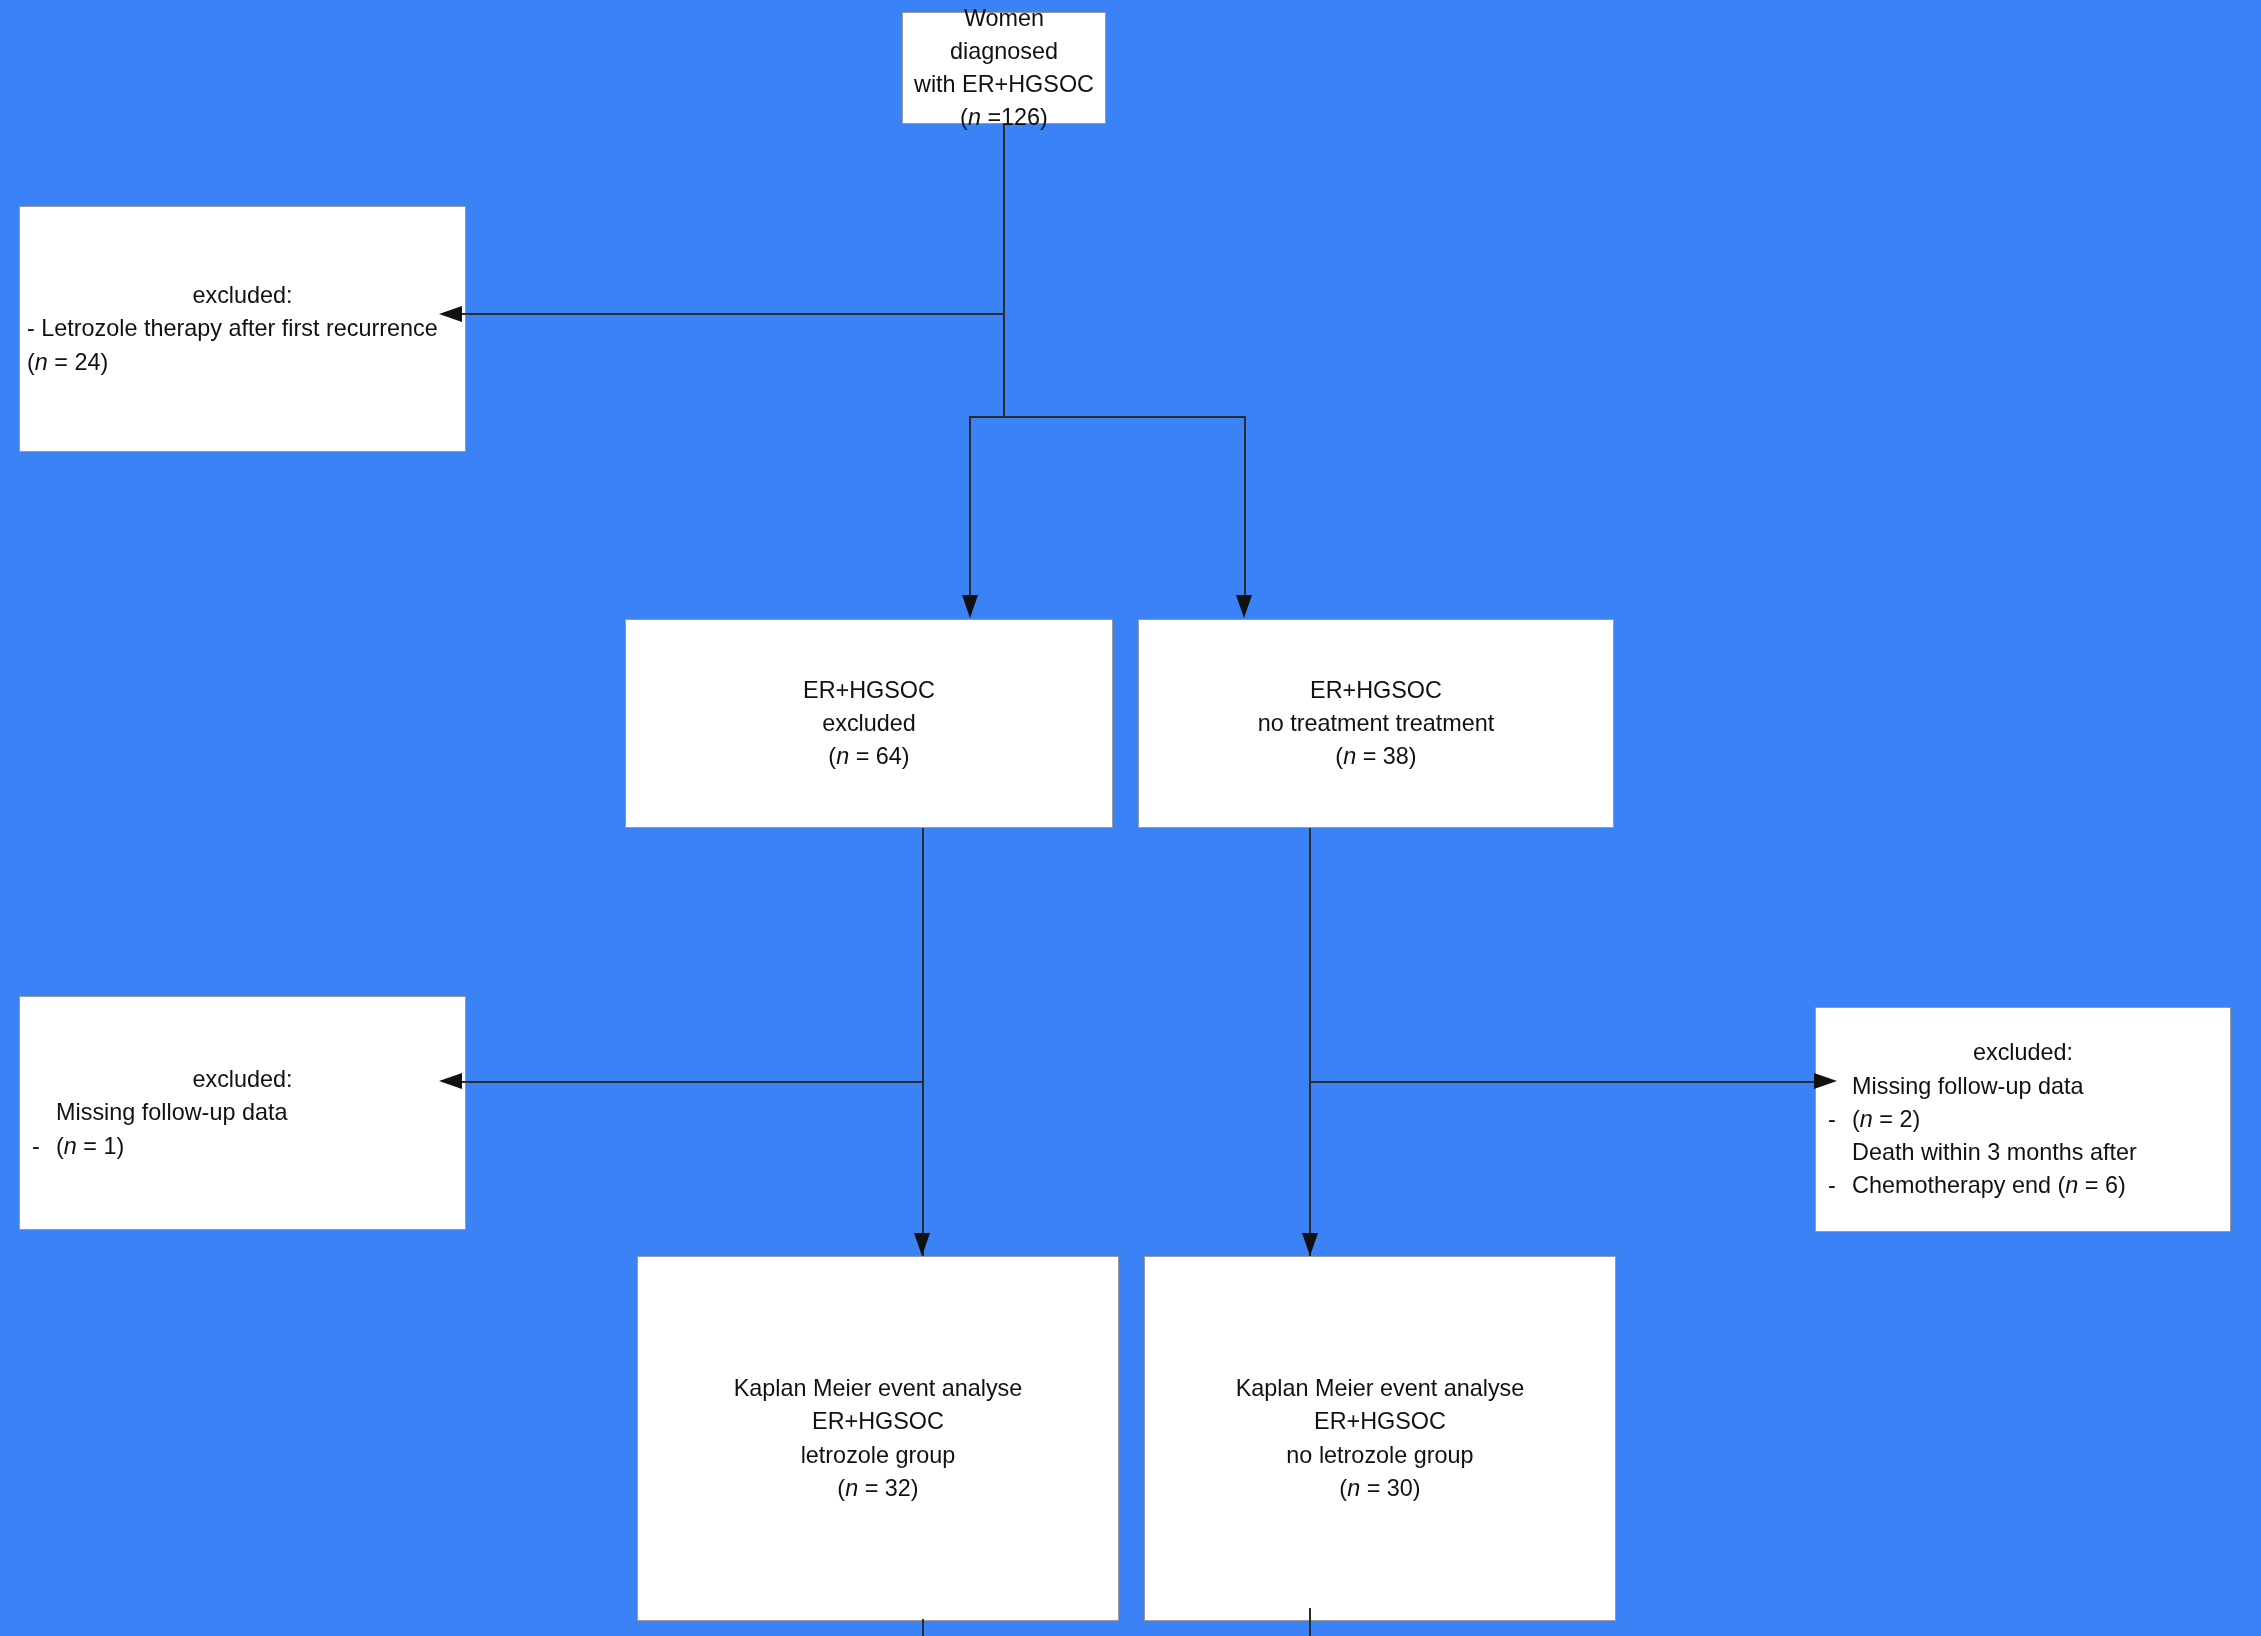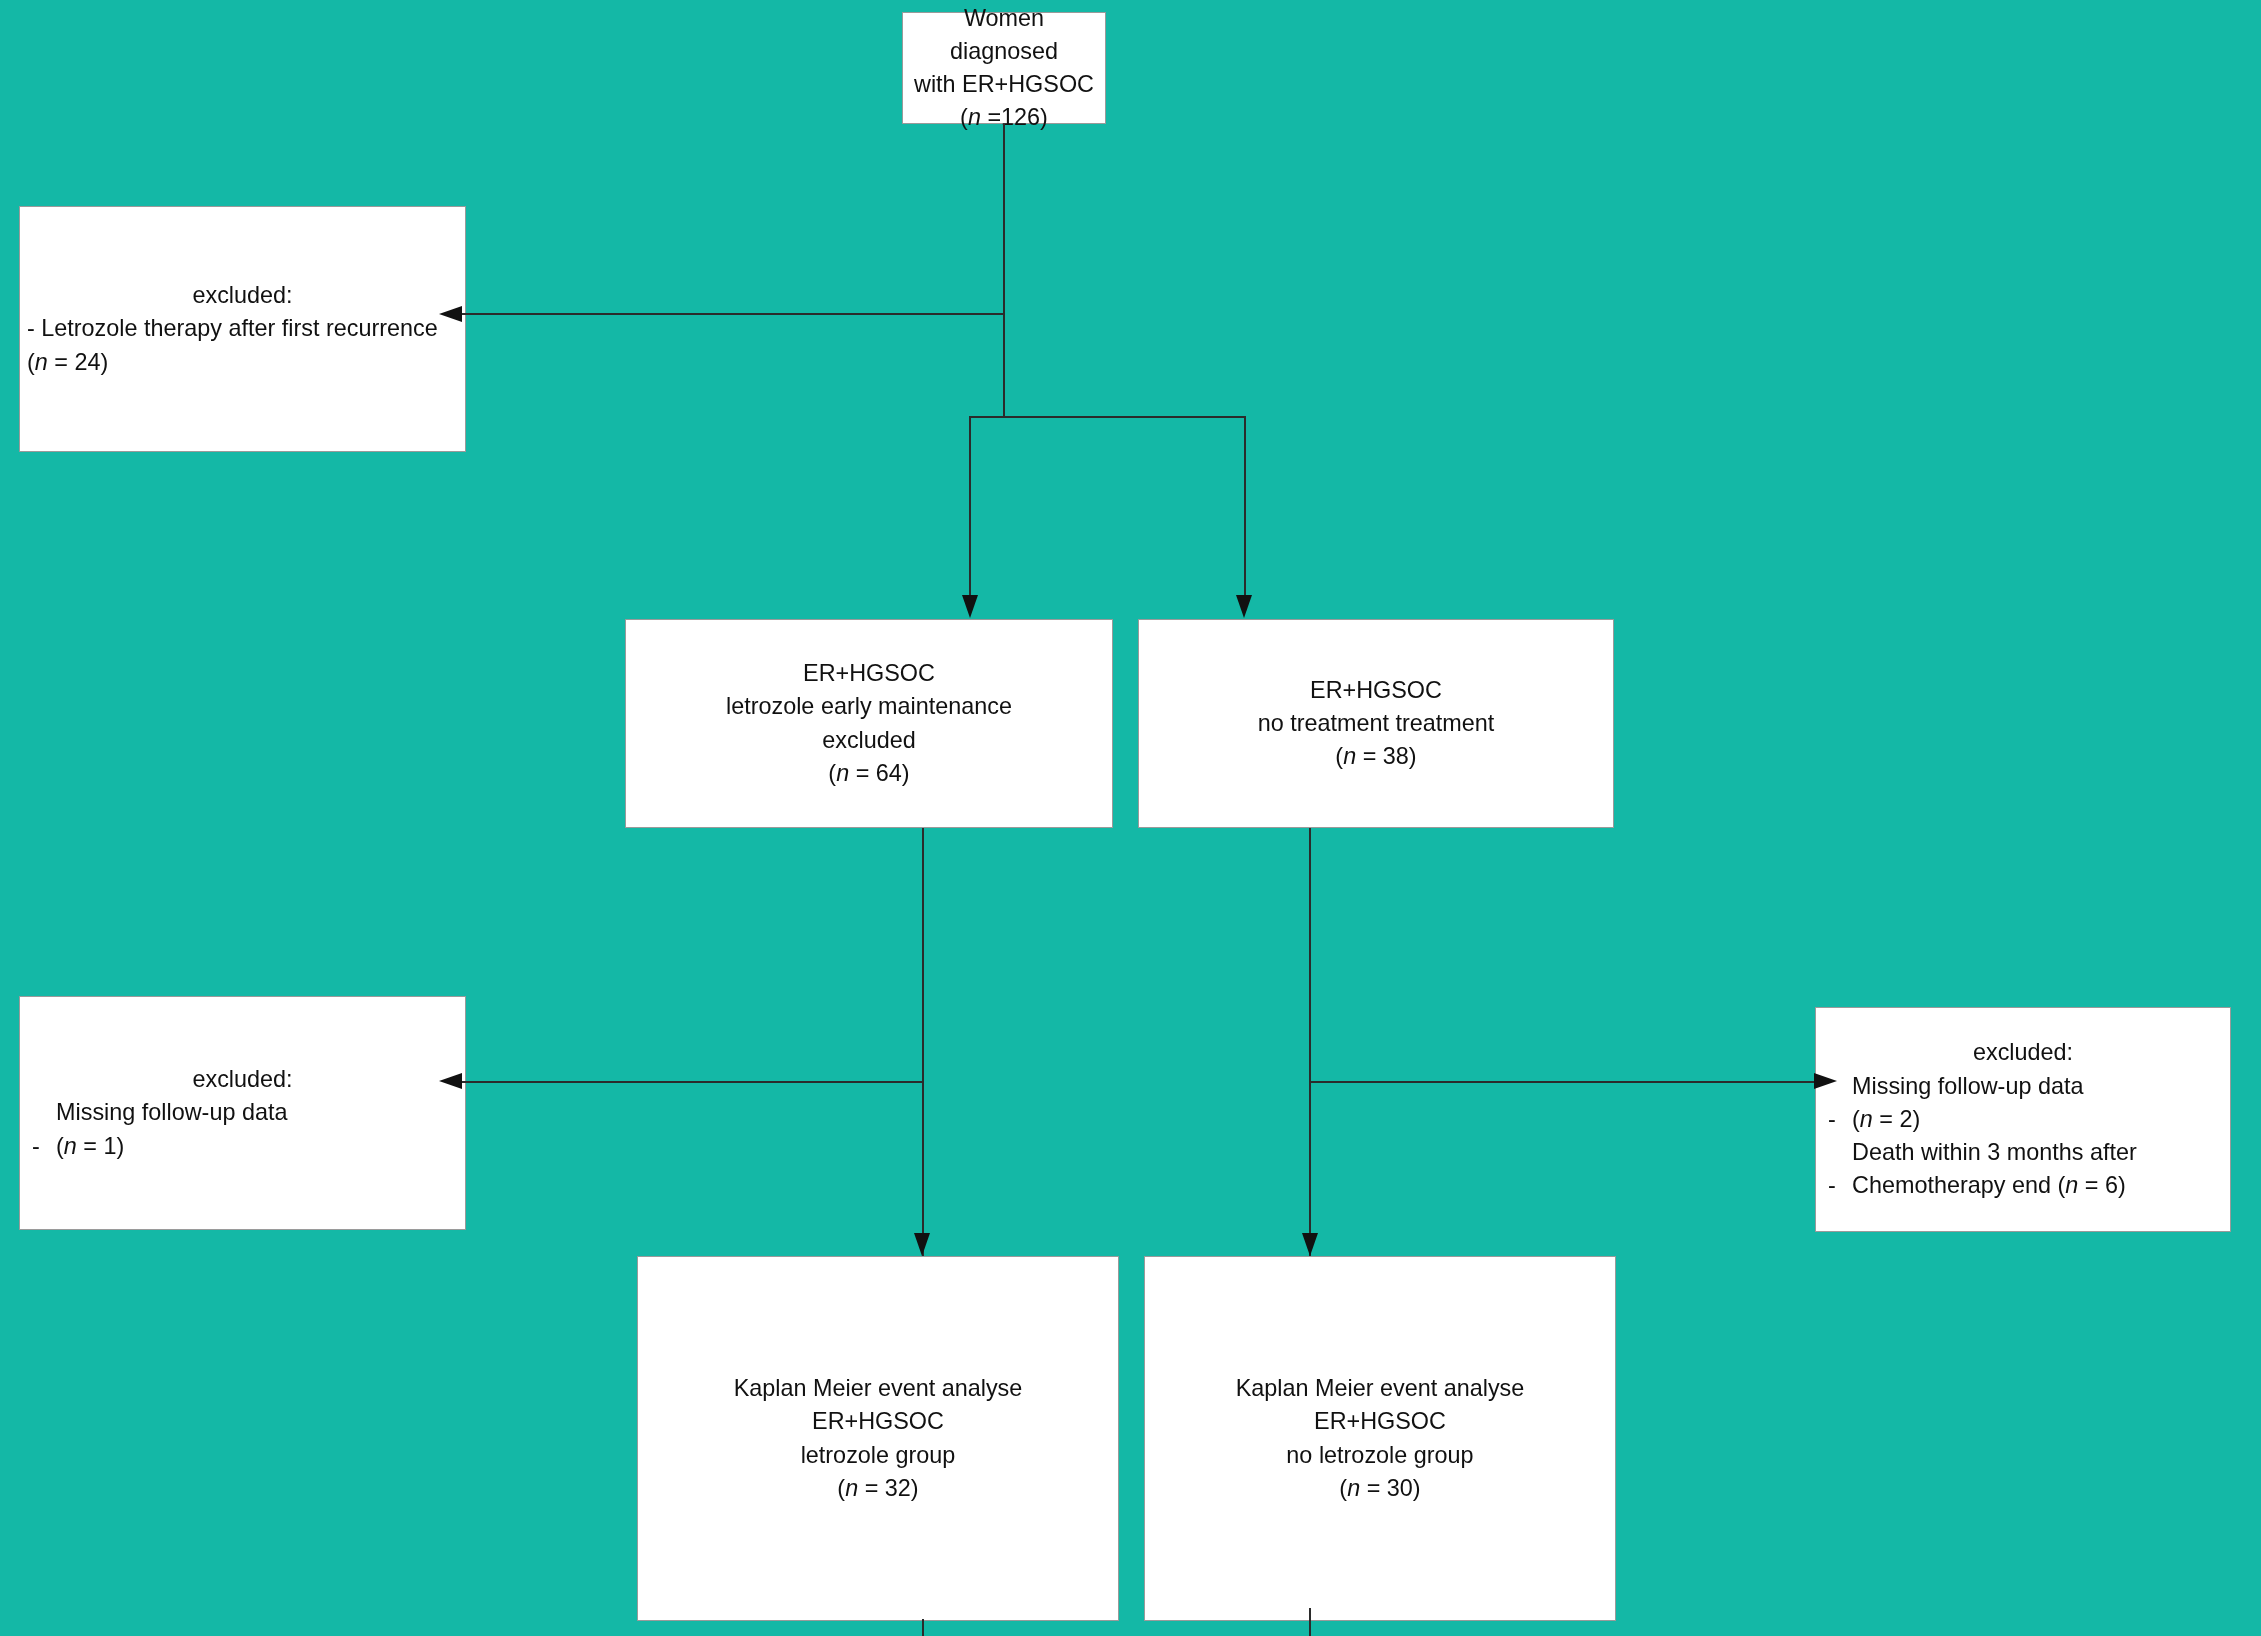--- a/index.html
+++ b/index.html
@@ -5,21 +5,21 @@
 <style>
   html, body {
     margin: 0;
     padding: 0;
     background: #ffffff;
   }
   #canvas {
     position: relative;
     width: 2261px;
     height: 1636px;
-    background: #14b8a6;
+    background: #3b82f6;
     font-family: "Liberation Sans", sans-serif;
     overflow: hidden;
   }
   .node {
     position: absolute;
     box-sizing: border-box;
     border: 1.5px solid #9a9a9a;
     background: #ffffff;
     display: flex;
     align-items: center;
@@ -120,21 +120,20 @@
 
   <div class="hline" style="left:969px; top:416px; width:277px;"></div>
   <div class="vline" style="left:969px; top:416px; height:182px;"></div>
   <div class="vline" style="left:1244px; top:416px; height:182px;"></div>
   <div class="arrow-down" style="left:962px; top:595px;"></div>
   <div class="arrow-down" style="left:1236px; top:595px;"></div>
 
   <div class="node" style="left:625px; top:619px; width:488px; height:209px;">
     <div class="txt">
       <div>ER+HGSOC</div>
-      <div>letrozole early maintenance</div>
       <div>excluded</div>
       <div>(<em>n</em> = <span>64</span>)</div>
     </div>
   </div>
 
   <div class="node" style="left:1138px; top:619px; width:476px; height:209px;">
     <div class="txt">
       <div>ER+HGSOC</div>
       <div>no treatment treatment</div>
       <div>(<em>n</em> = <span>38</span>)</div>

